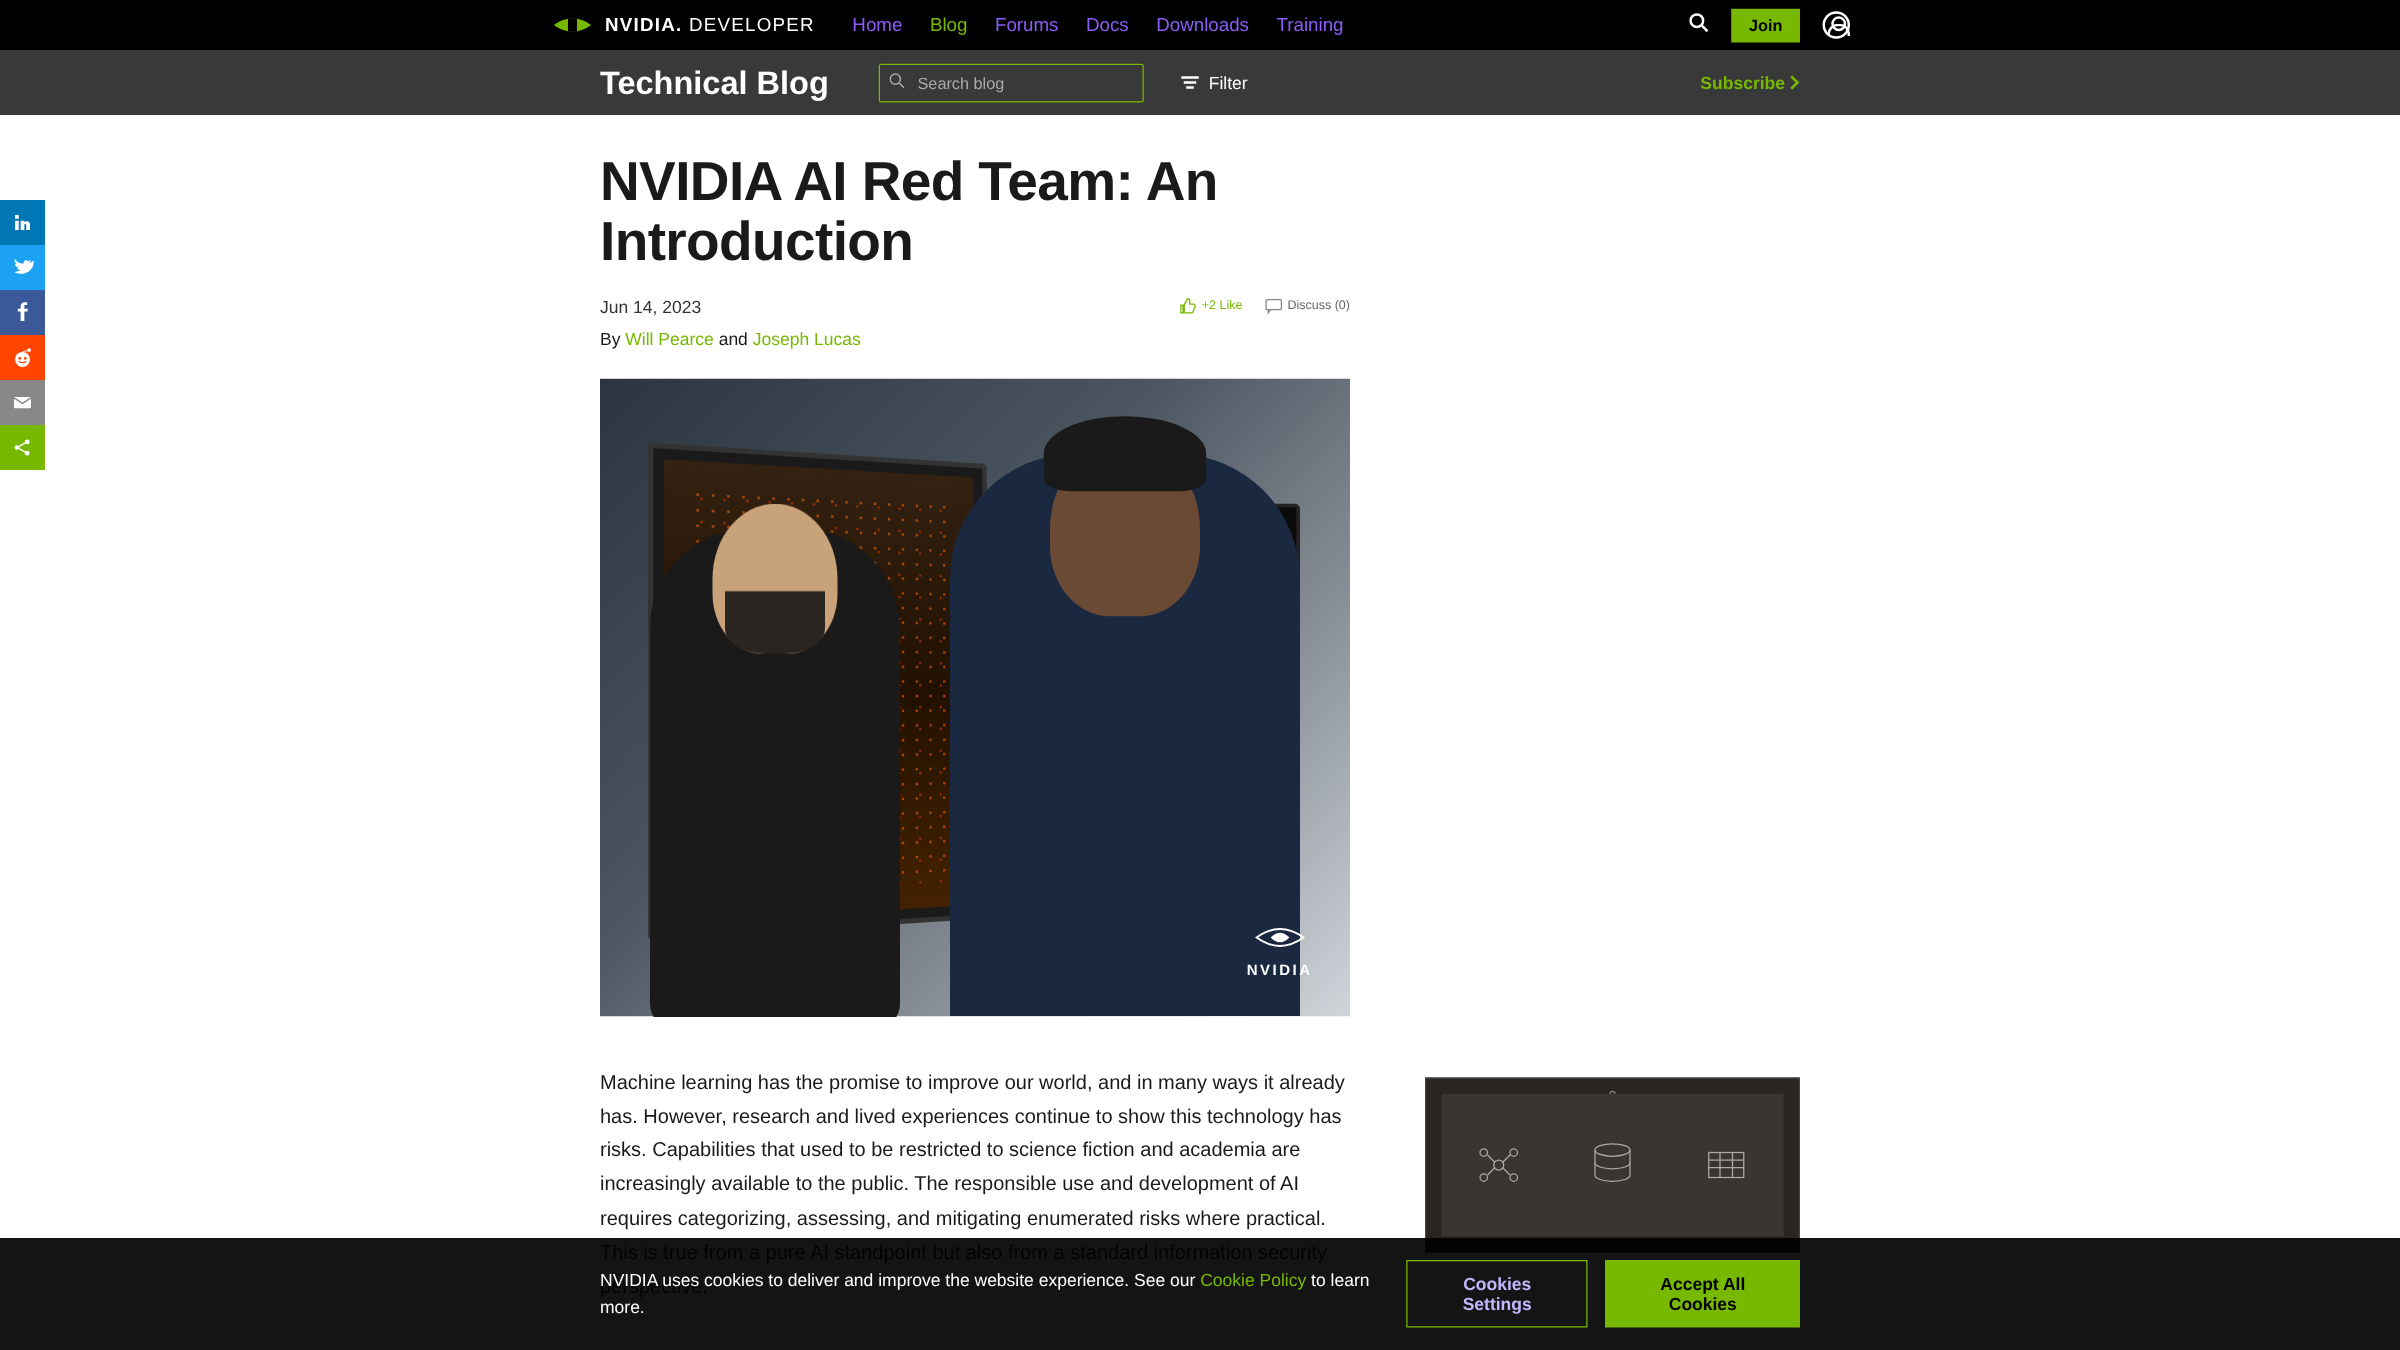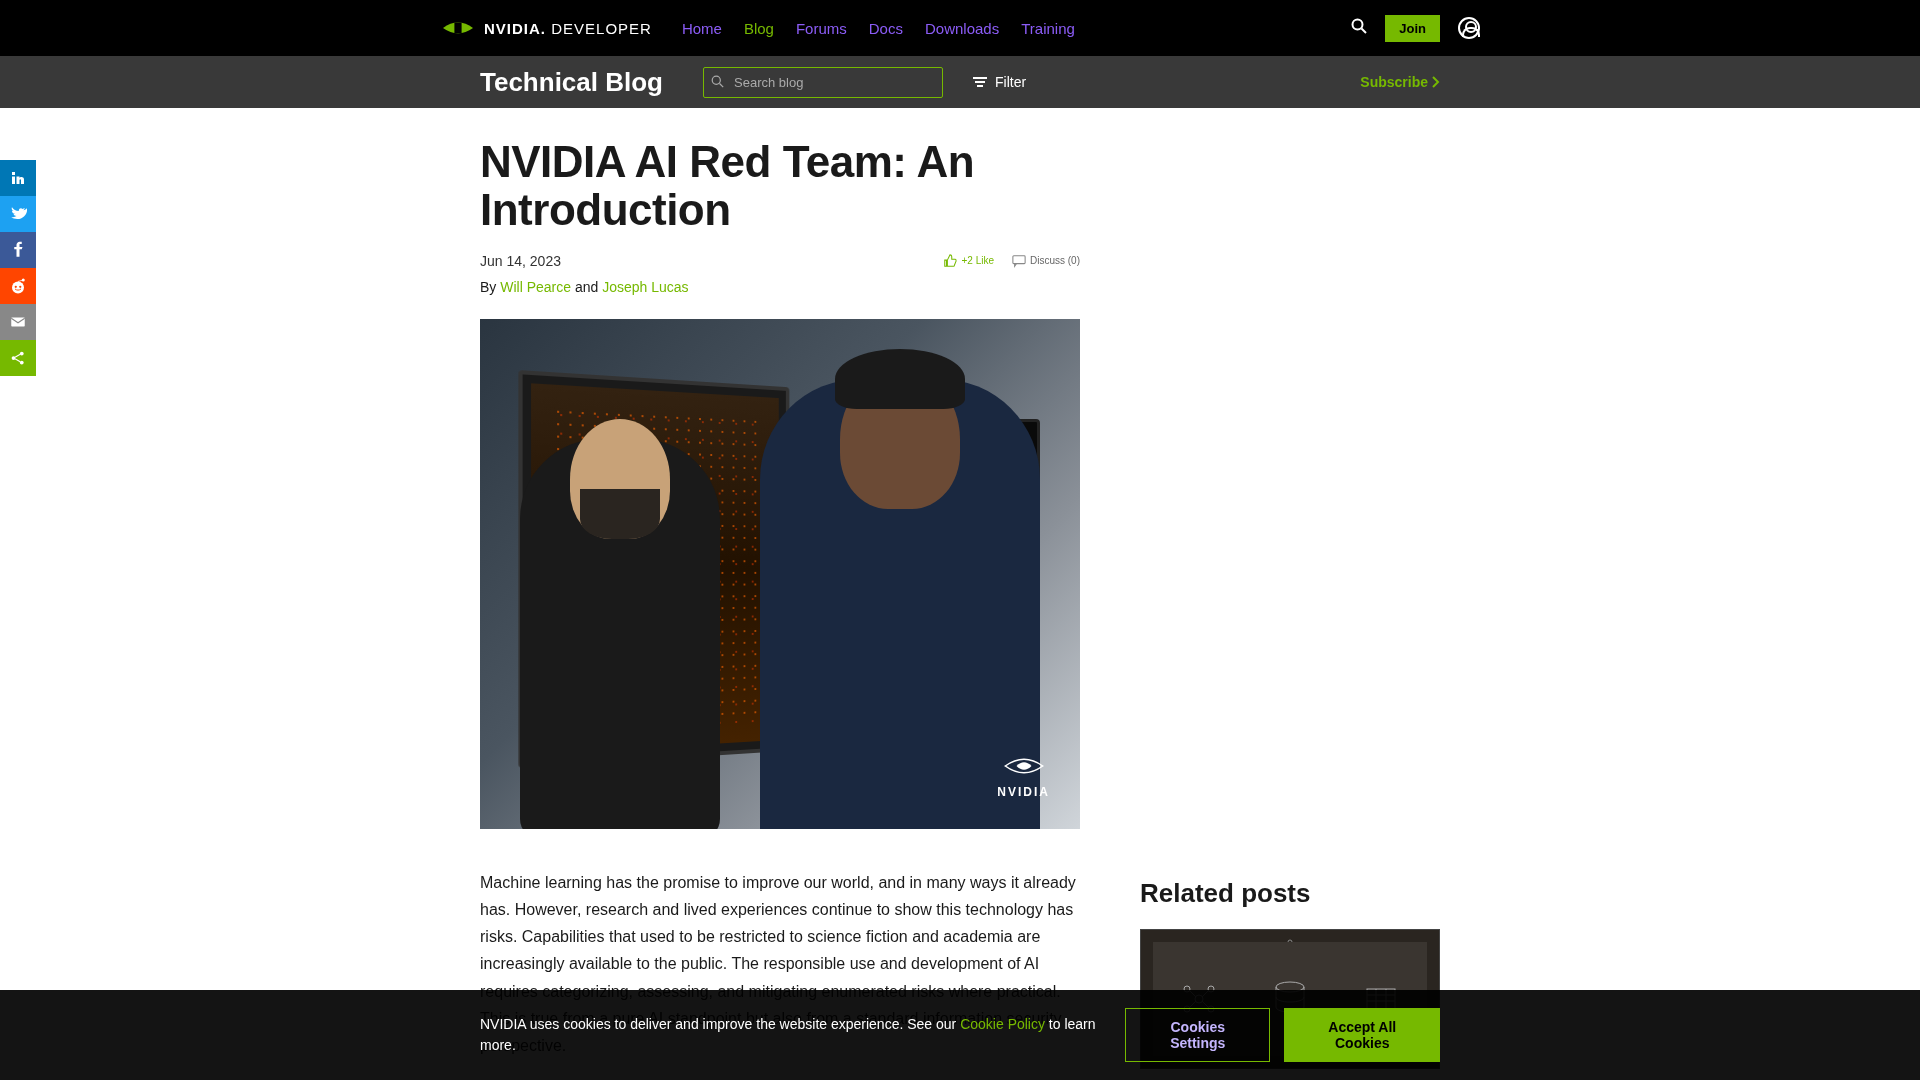--- a/index.html
+++ b/index.html
@@ -1,39 +1,39 @@
 <!DOCTYPE html>
 <html><head>
   <meta charset="utf-8">
   <style>
     * { margin: 0; padding: 0; box-sizing: border-box; }
     body { font-family: Arial, Helvetica, sans-serif; background: #fff; color: #1a1a1a; width: 1920px; }
     
     
-    .top-header { background: #000; height: 56px; display: flex; align-items: center; padding: 0 40px; position: relative; }
+    .top-header { background: #000; height: 40px; display: flex; align-items: center; padding: 0 40px; position: relative; }
     .top-header-inner { max-width: 1440px; margin: 0 auto; width: 100%; display: flex; align-items: center; padding: 0 200px; }
     .logo { display: flex; align-items: center; gap: 8px; margin-right: 30px; }
     .nvidia-eye { width: 36px; height: 24px; }
     .logo-text { color: #fff; font-weight: bold; letter-spacing: 1px; font-size: 15px; }
     .logo-text .dev { font-weight: 300; }
     .nav-links { display: flex; gap: 22px; }
     .nav-links a { color: #8b5cf6; text-decoration: none; font-size: 15px; }
     .nav-links a.active { color: #76b900; }
     .header-right { margin-left: auto; display: flex; align-items: center; gap: 18px; }
     .search-icon-top { color: #fff; cursor: pointer; }
     .join-btn { background: #76b900; color: #000; padding: 6px 14px; font-size: 13px; font-weight: bold; border: none; cursor: pointer; }
     .user-icon { width: 22px; height: 22px; border: 2px solid #fff; border-radius: 50%; position: relative; }
     .user-icon::before { content: ''; position: absolute; width: 8px; height: 8px; border: 2px solid #fff; border-radius: 50%; top: 2px; left: 5px; }
     .user-icon::after { content: ''; position: absolute; width: 14px; height: 8px; border: 2px solid #fff; border-bottom: none; border-radius: 8px 8px 0 0; bottom: 0px; left: 2px; }
     
     
     .sub-header { background: #393939; height: 52px; }
     .sub-header-inner { max-width: 1440px; margin: 0 auto; padding: 16px 240px; height: 100%; display: flex; align-items: center; }
     .blog-title { color: #fff; font-size: 26px; font-weight: bold; margin-right: 40px; }
-    .search-blog { position: relative; width: 240px; }
+    .search-blog { position: relative; width: 212px; }
     .search-blog input { width: 100%; padding: 7px 10px 7px 30px; border: 1px solid #76b900; background: #393939; color: #fff; font-size: 13px; border-radius: 2px; }
     .search-blog input::placeholder { color: #aaa; }
     .search-blog-icon { position: absolute; left: 8px; top: 7px; color: #aaa; }
     .filter-btn { display: flex; align-items: center; gap: 8px; color: #fff; margin-left: 30px; cursor: pointer; font-size: 14px; }
     .filter-icon { display: flex; flex-direction: column; gap: 2px; }
     .filter-line { width: 14px; height: 2px; background: #fff; }
     .filter-line:nth-child(2) { width: 10px; margin-left: 2px; }
     .filter-line:nth-child(3) { width: 6px; margin-left: 4px; }
     .subscribe { margin-left: auto; color: #76b900; font-weight: bold; font-size: 14px; cursor: pointer; display: flex; align-items: center; gap: 4px; }
     
@@ -251,21 +251,20 @@
           </svg>
         <span>NVIDIA</span>
       </div>
     </div>
     <div class="article-body">
       <p>Machine learning has the promise to improve our world, and in many ways it already has. However, research and lived experiences continue to show this technology has risks. Capabilities that used to be restricted to science fiction and academia are increasingly available to the public. The responsible use and development of AI requires categorizing, assessing, and mitigating enumerated risks where practical. This is true from a pure AI standpoint but also from a standard information security perspective.</p>
 
     </div>
   </div>
   <div class="sidebar-col">
-    <h2 class="related-title">Related posts</h2>
     <div class="related-post">
       <span class="related-lock">
         <svg width="12" height="14" viewBox="0 0 12 14">
             <rect x="2" y="6" width="8" height="7" rx="1" fill="none" stroke="#888" stroke-width="1"></rect>
             <path d="M4 6V4a2 2 0 014 0v2" fill="none" stroke="#888" stroke-width="1"></path>
           </svg>
       </span>
       <div class="related-inner">
         <svg width="40" height="40" viewBox="0 0 40 40">
             <circle cx="20" cy="20" r="4" fill="none" stroke="#aaa"></circle>

